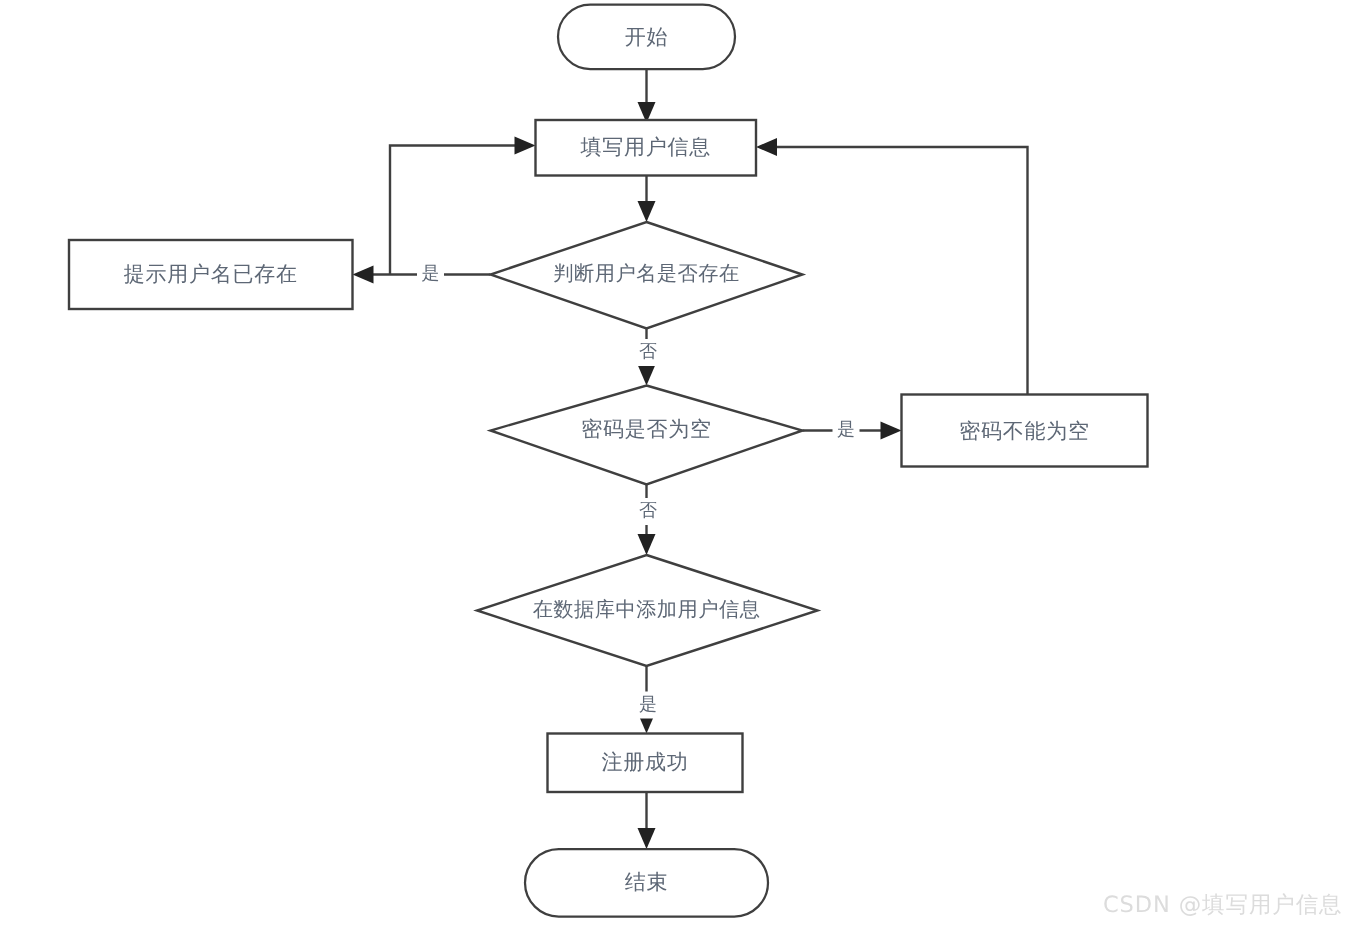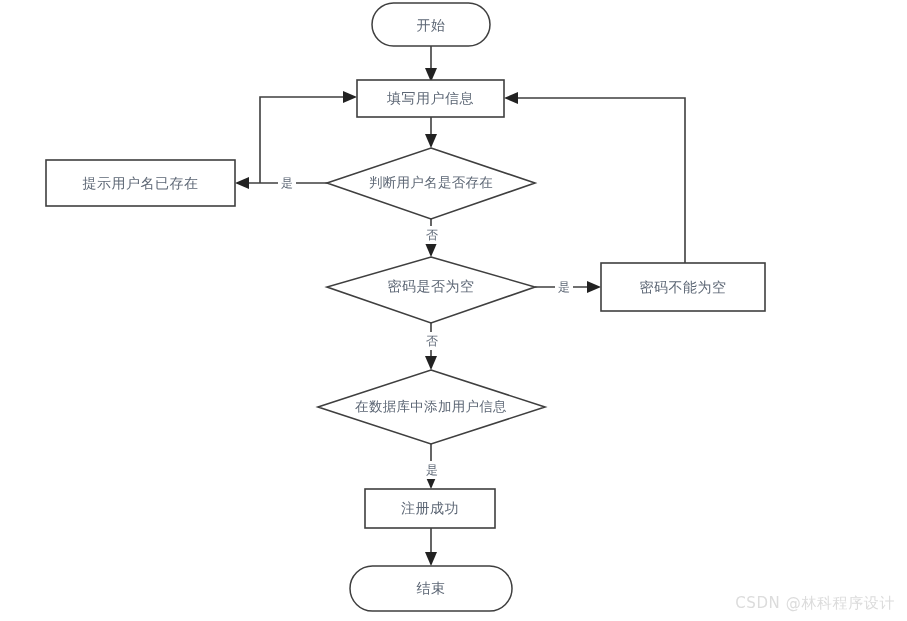--- a/index.html
+++ b/index.html
@@ -200,15 +200,15 @@
       <text class="edge-label" x="432" y="341">否</text>
     </g>
 
     <g>
       <rect x="423" y="461" width="18" height="18" fill="#ffffff" stroke="none"></rect>
       <text class="edge-label" x="432" y="470">是</text>
     </g>
 
   </svg>
 
-  <div class="watermark">CSDN @林科程序设计</div>
+  <div class="watermark">CSDN @填写用户信息</div>
 
 </div>
 
 </body></html>

